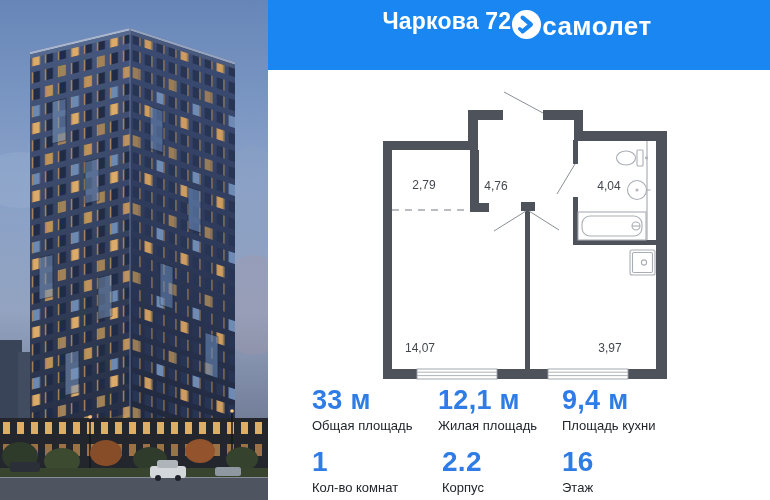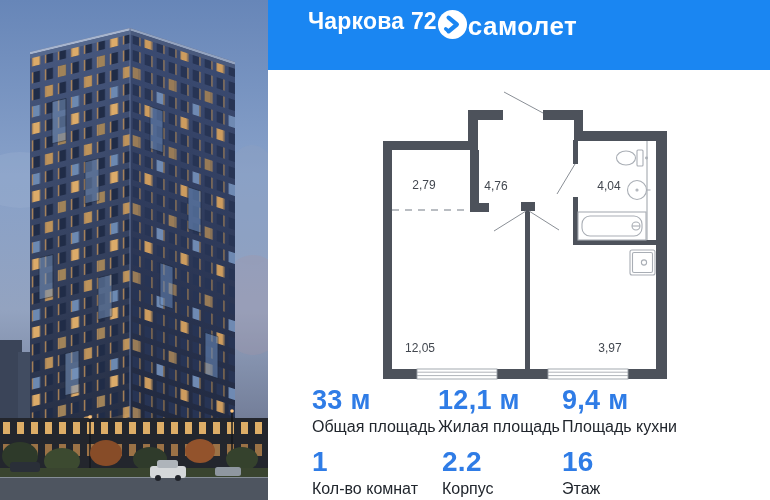--- a/index.html
+++ b/index.html
@@ -2,34 +2,34 @@
 <html><head>
 <meta charset="utf-8">
 <style>
   html,body{margin:0;padding:0;background:#fff;}
   .card{position:relative;width:770px;height:500px;overflow:hidden;background:#fff;
         font-family:"Liberation Sans",sans-serif;}
   
   .photo{position:absolute;left:0;top:0;width:268px;height:500px;}
   
   .hdr{position:absolute;left:268px;top:0;width:502px;height:70px;background:#1a86f2;
-       box-sizing:border-box;display:flex;justify-content:flex-start;align-items:flex-start;
+       box-sizing:border-box;display:flex;justify-content:center;align-items:flex-start;
        padding:8px 44px 0 40px;}
   .hdr-title{color:#fff;font-size:23px;font-weight:bold;letter-spacing:.2px;}
   .logo{display:flex;align-items:center;gap:0;margin-top:1px;}
   .logo-text{color:#fff;font-size:26px;font-weight:bold;letter-spacing:.4px;}
   
   .content{position:absolute;left:268px;top:70px;width:502px;height:430px;background:#fff;}
   .plan-svg{position:absolute;left:0;top:0;}
   .room-label{position:absolute;transform:translate(-50%,-50%);font-size:12px;color:#42474f;}
   
   .stat{position:absolute;}
   .stat-value{color:#2f7ce6;font-weight:bold;font-size:27px;line-height:26px;letter-spacing:.3px;}
   .stat-value.small{font-size:28px;}
-  .stat-label{color:#21262d;font-size:16px;margin-top:5px;}
+  .stat-label{color:#21262d;font-size:13px;margin-top:5px;}
 </style>
 </head>
 <body>
 
 <div class="card">
 
   <div class="photo">
     <svg width="268" height="500" viewBox="0 0 268 500">
       <defs>
         <linearGradient id="sky" x1="0" y1="0" x2="0" y2="1">
@@ -213,21 +213,21 @@
           <rect x="362" y="180" width="25" height="25" rx="2"></rect>
           <rect x="364.5" y="182.5" width="20" height="20" rx="1.5"></rect>
           <circle cx="376" cy="192.5" r="2.6"></circle>
         </g>
       </g>
     </svg>
 
     <span class="room-label" style="left:156px;top:115px">2,79</span>
     <span class="room-label" style="left:228px;top:116px">4,76</span>
     <span class="room-label" style="left:341px;top:116px">4,04</span>
-    <span class="room-label" style="left:152px;top:278px">12,05</span>
+    <span class="room-label" style="left:152px;top:278px">14,07</span>
     <span class="room-label" style="left:342px;top:278px">3,97</span>
 
     <div class="stat" style="left:44px;top:317px">
       <div class="stat-value">33 м</div>
       <div class="stat-label">Общая площадь</div>
     </div>
     <div class="stat" style="left:170px;top:317px">
       <div class="stat-value">12,1 м</div>
       <div class="stat-label">Жилая площадь</div>
     </div>

